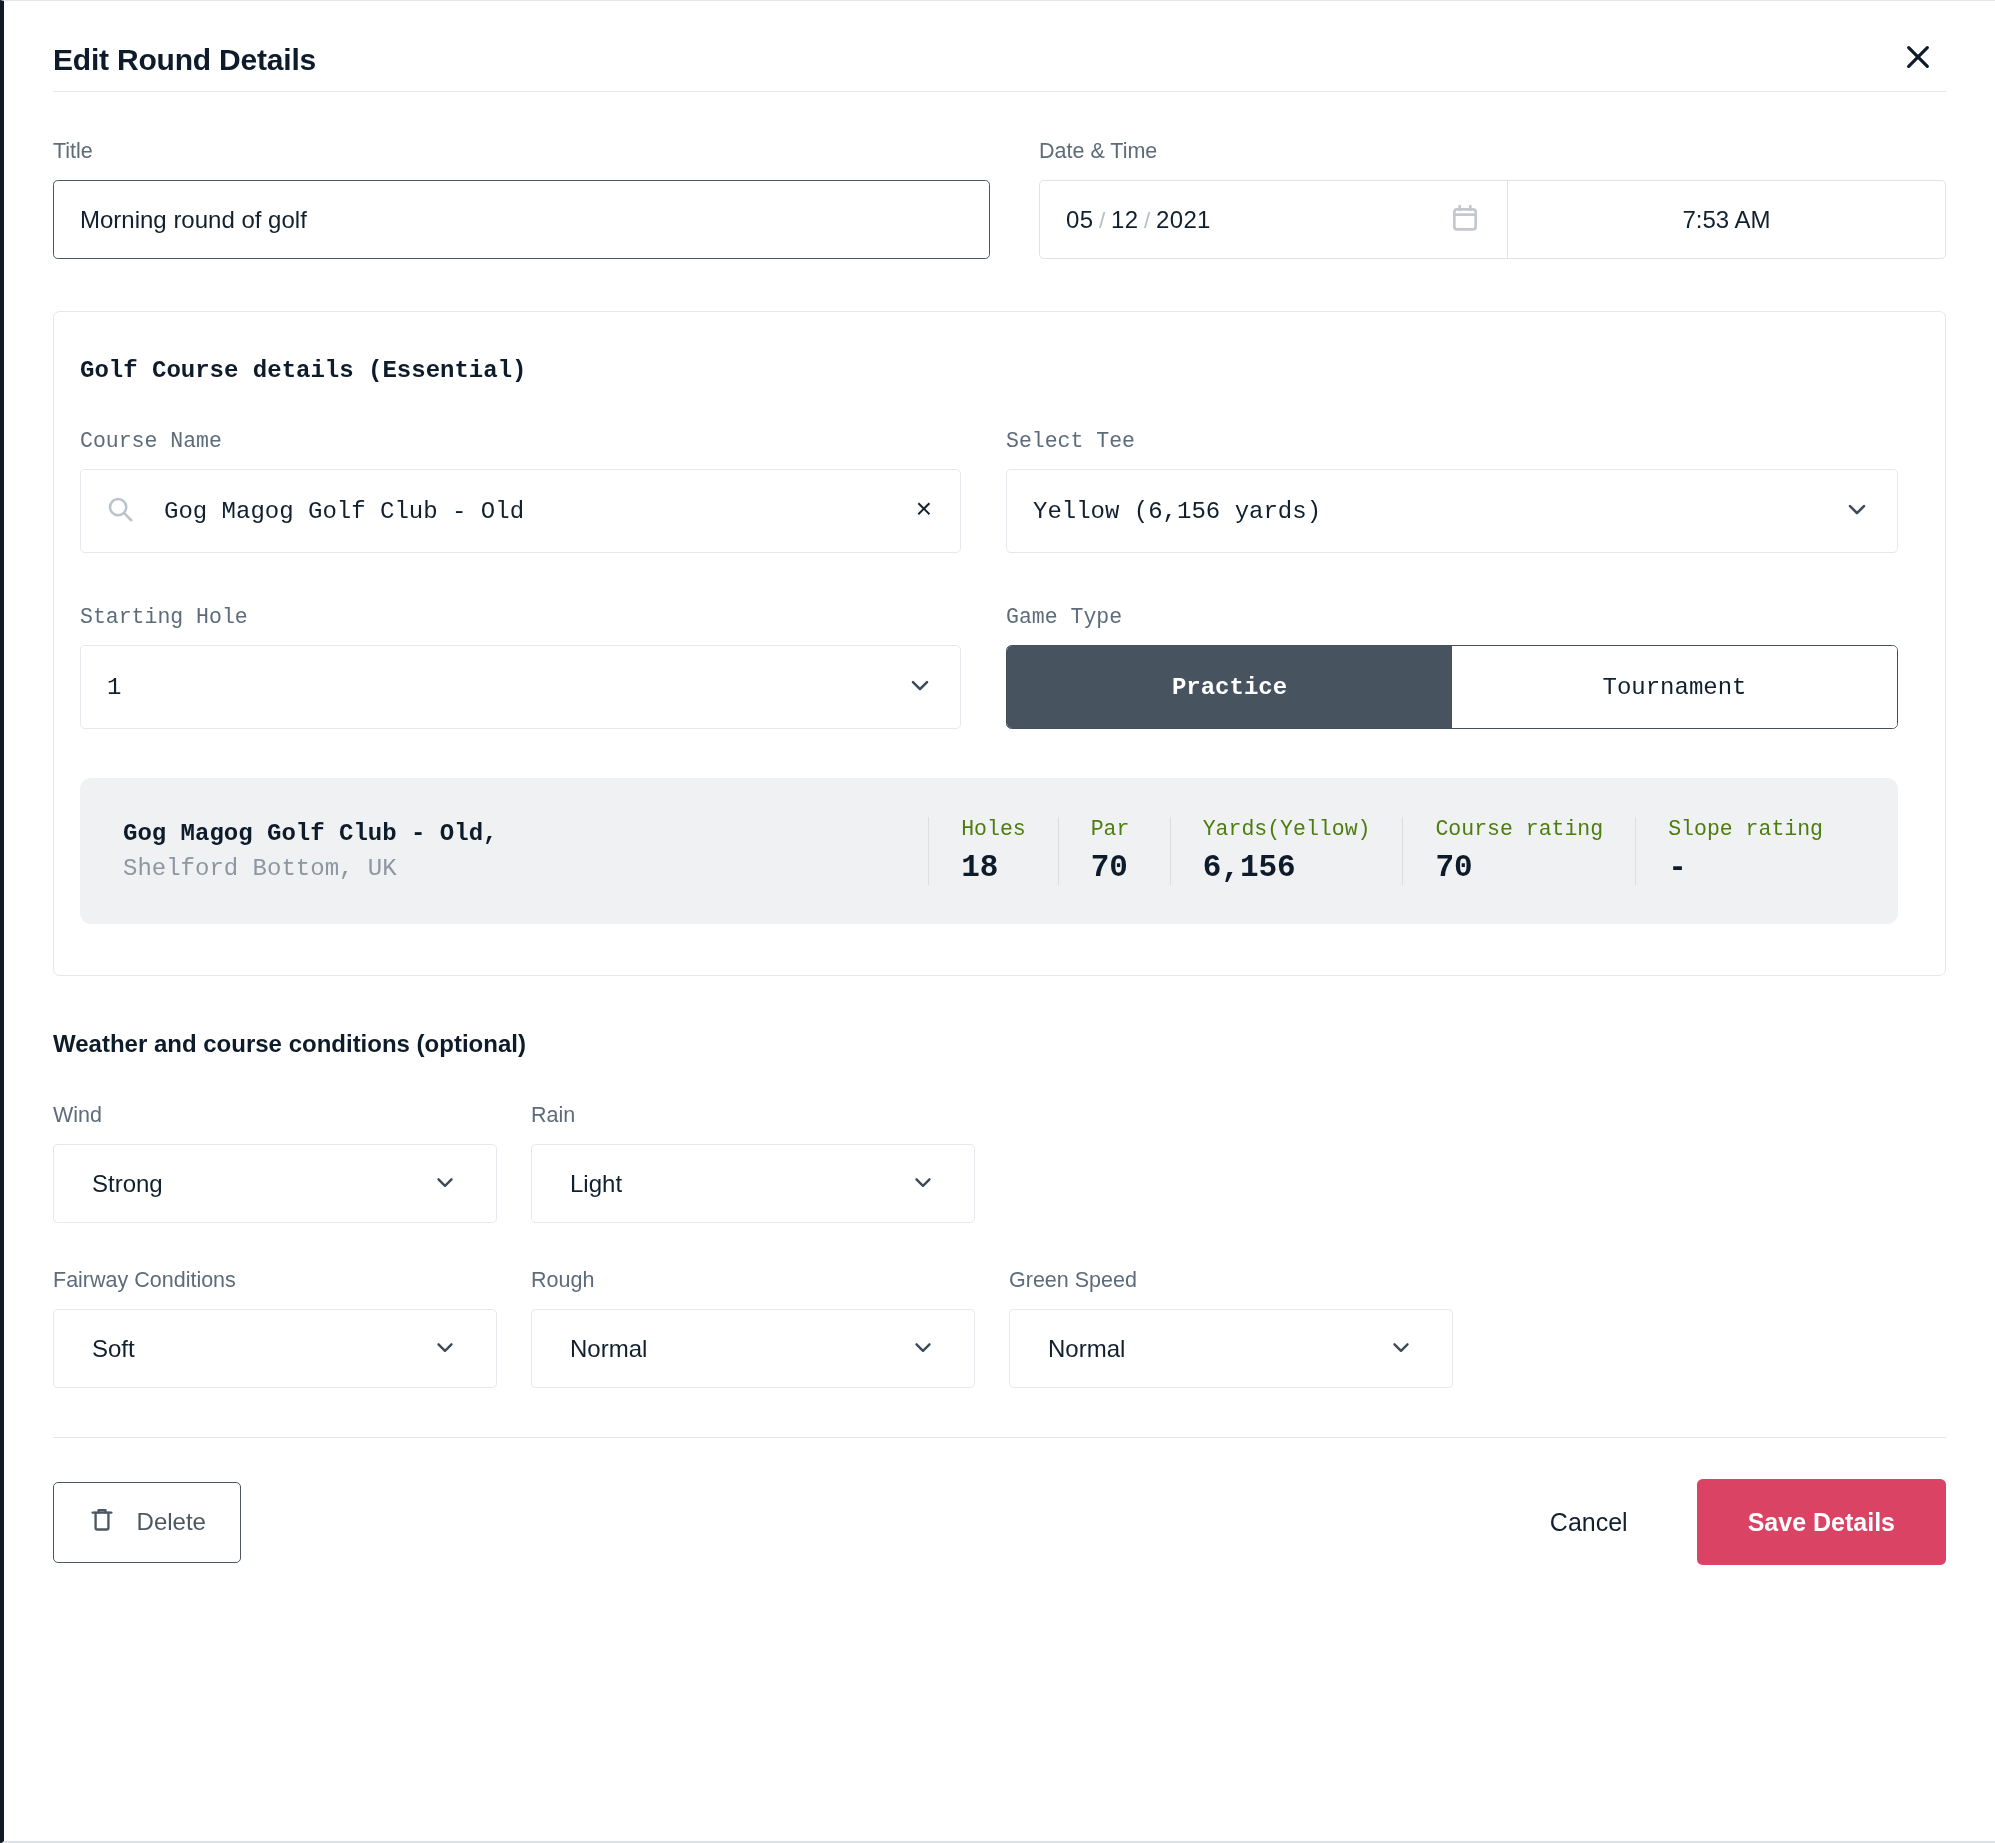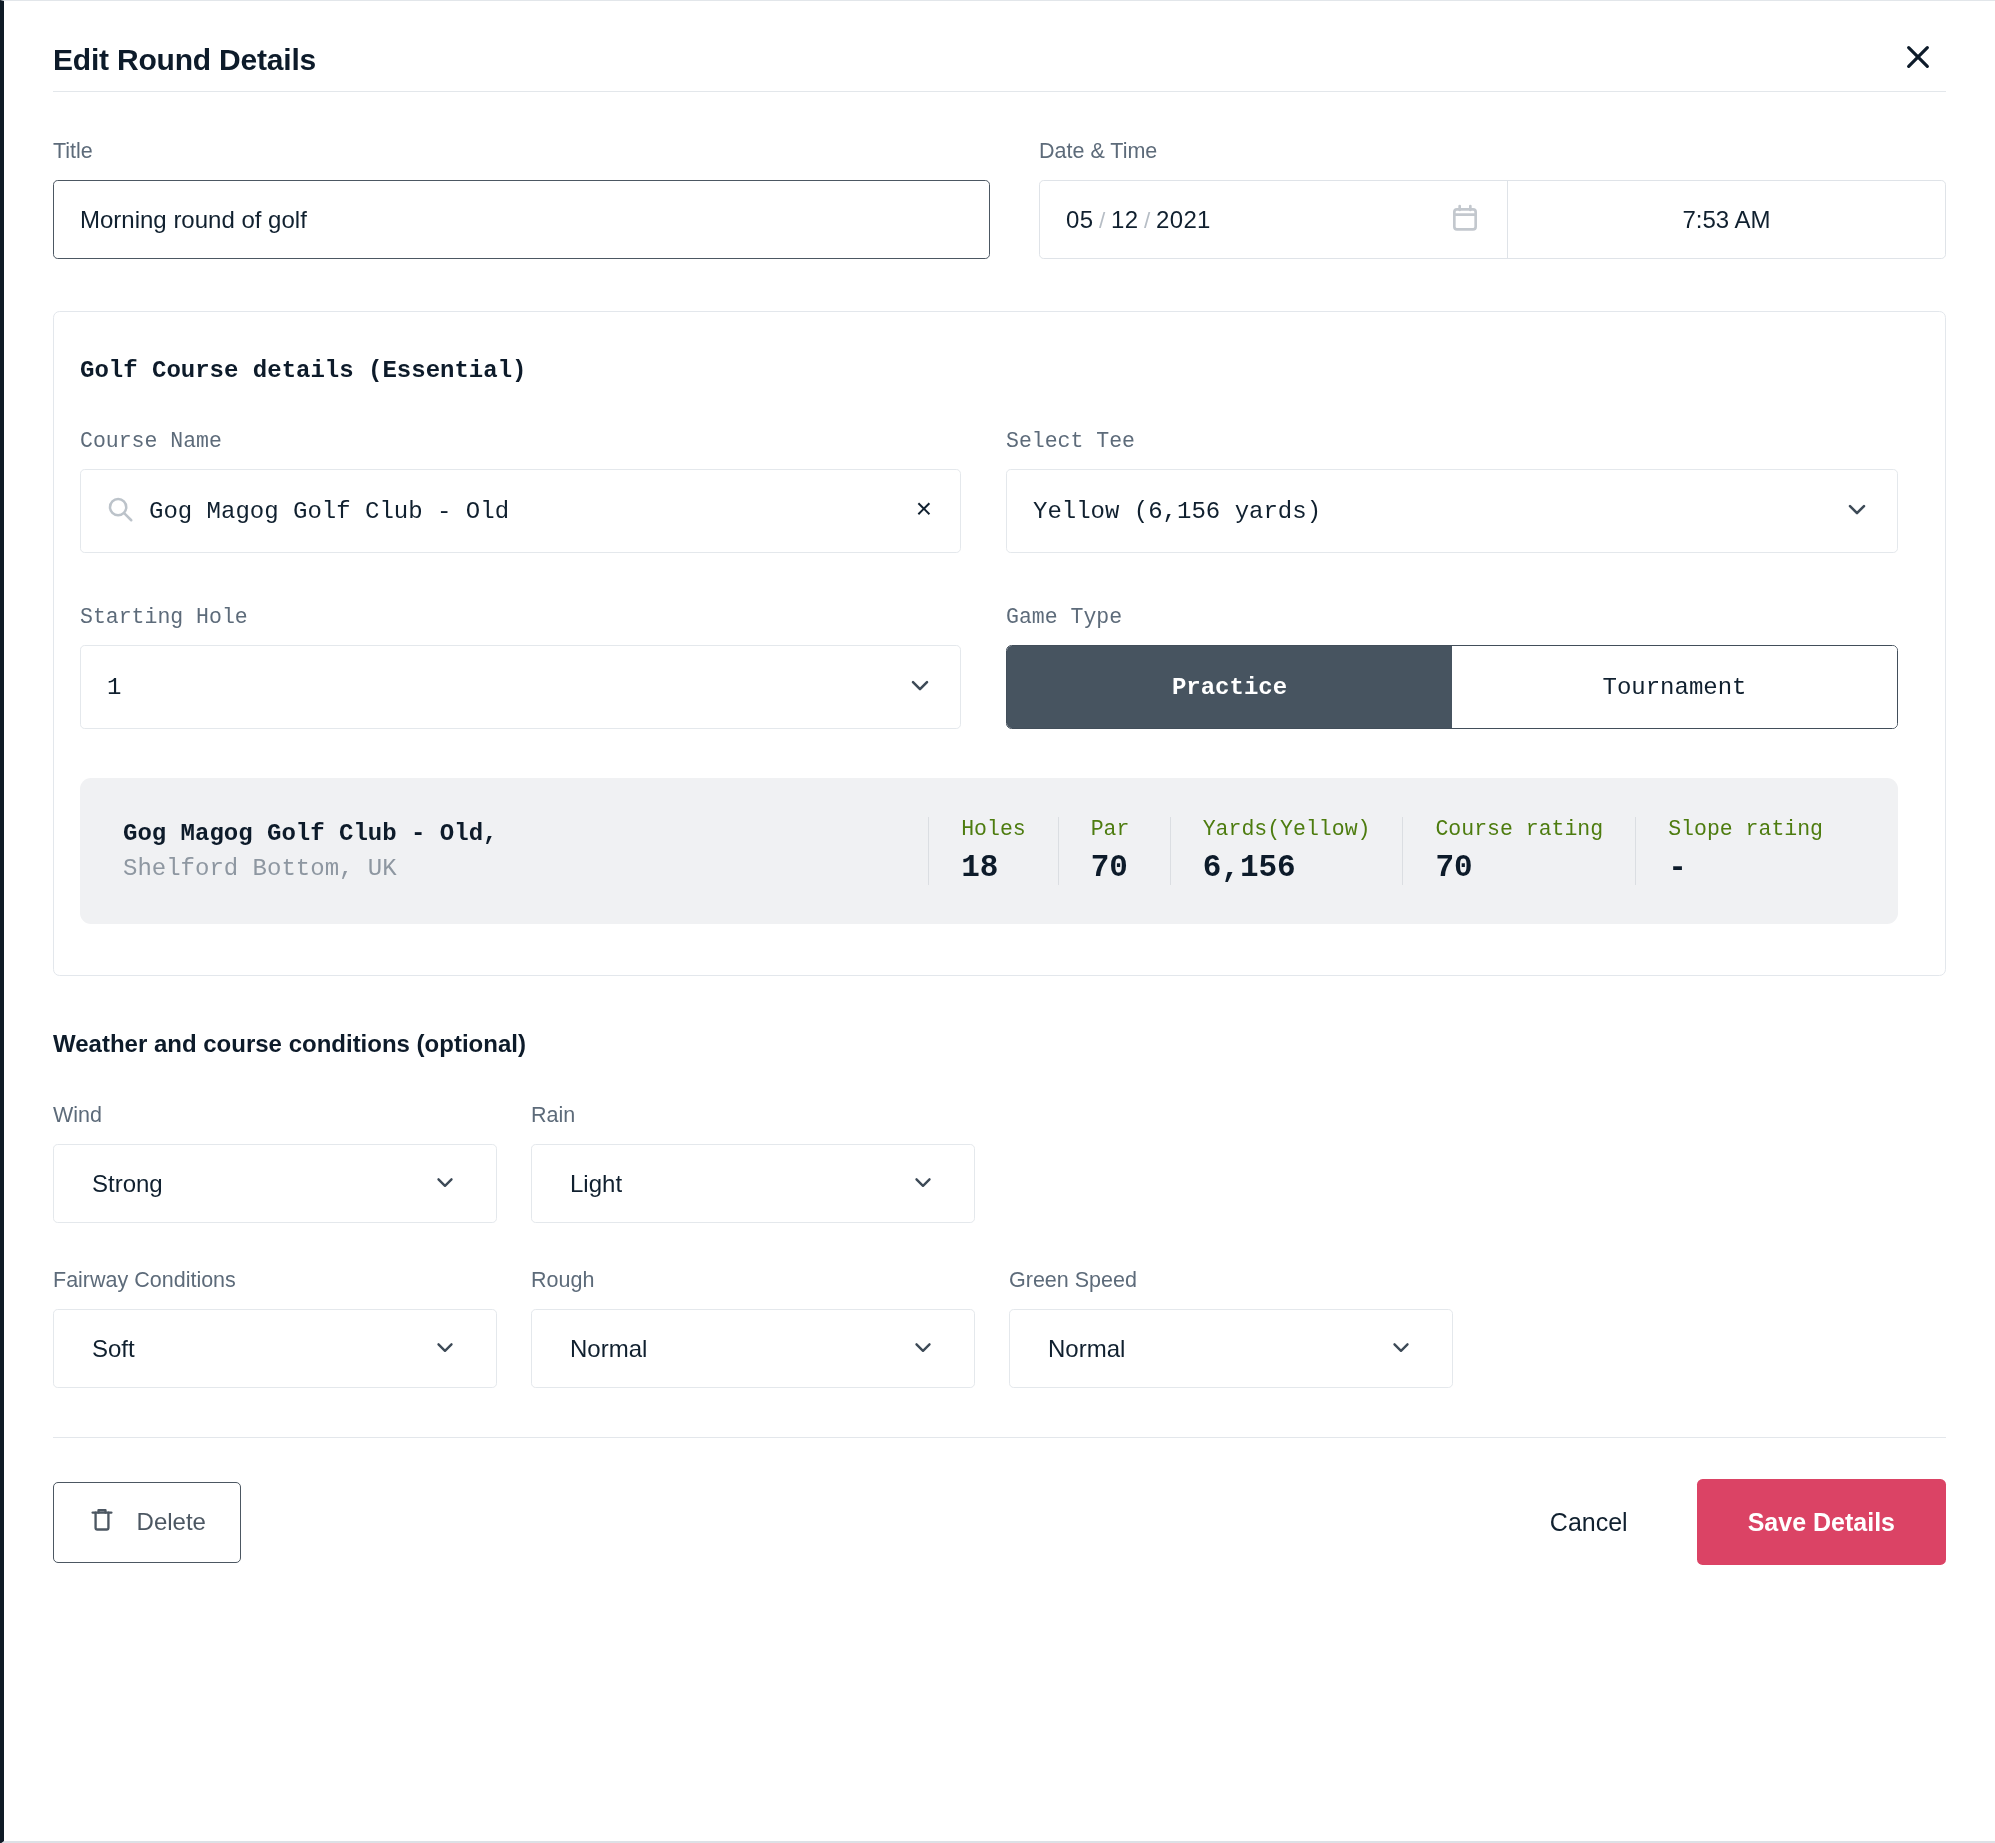--- a/index.html
+++ b/index.html
@@ -135,21 +135,21 @@
 
   .search-box {
     width: 100%;
     height: 84px;
     border: 1.9px solid #e4e8ec;
     border-radius: 4.7px;
     background: #fff;
     display: flex;
     align-items: center;
     padding: 0 24px;
-    gap: 14px;
+    gap: 29px;
   }
   .search-value {
     flex: 1;
     font-size: 24px;
     color: #10202f;
   }
   .clear-x {
     font-size: 28px;
     color: #10202f;
     cursor: pointer;

